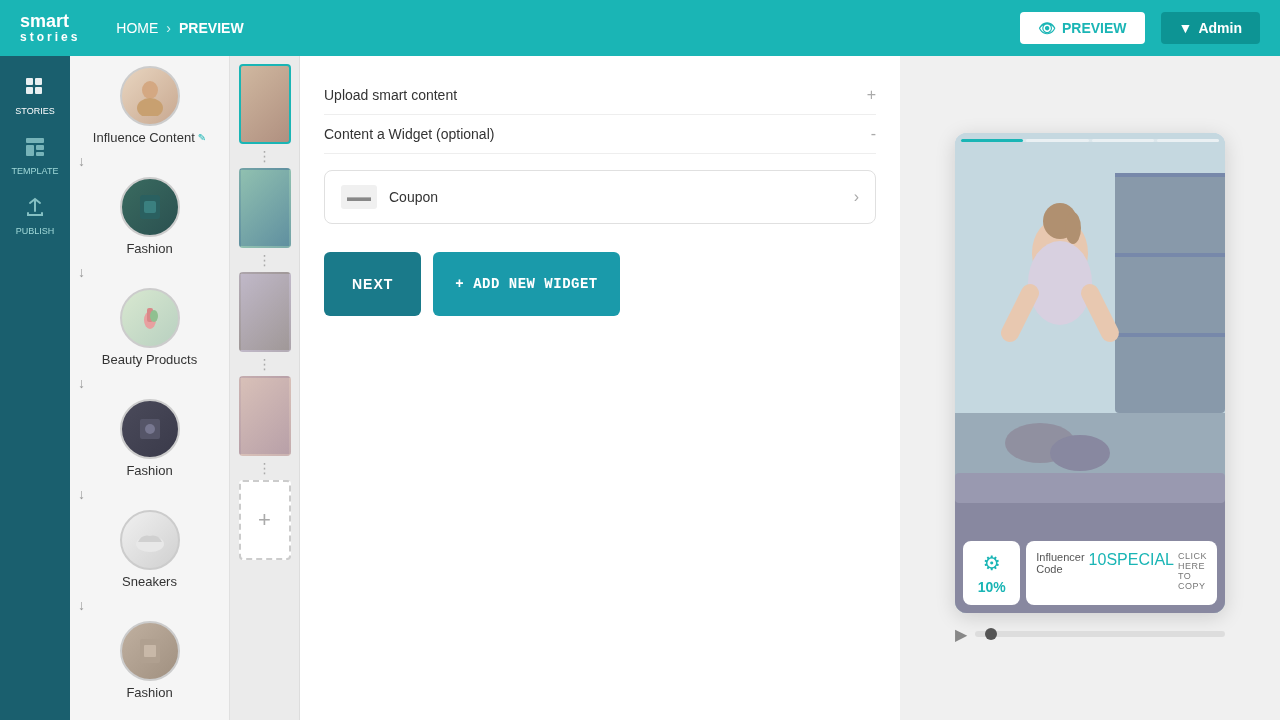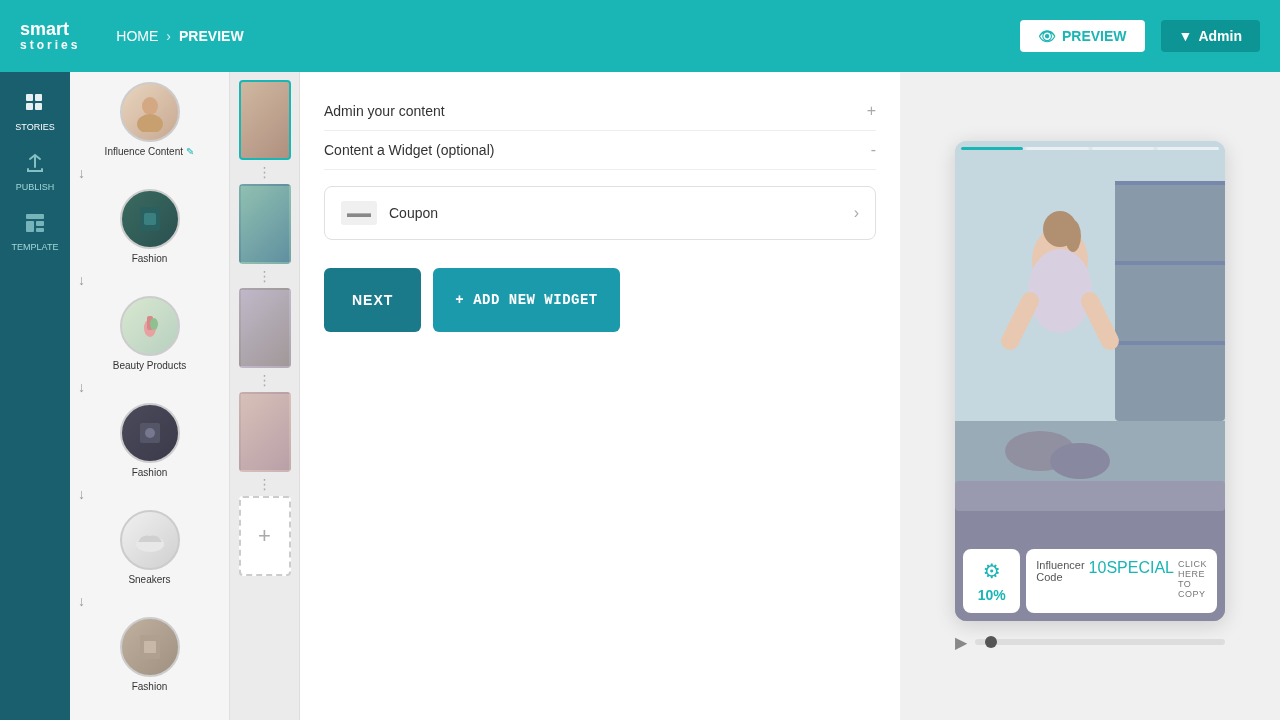--- a/index.html
+++ b/index.html
@@ -1,21 +1,21 @@
 <!DOCTYPE html>
 <html><head>
   <meta charset="utf-8">
   <style>
     * { box-sizing: border-box; margin: 0; padding: 0; }
     body { font-family: -apple-system, BlinkMacSystemFont, 'Segoe UI', sans-serif; background: #f0f0f0; width: 1280px; height: 720px; overflow: hidden; display: flex; flex-direction: column; }
 
     
     .topnav {
       background: #1ab5b5;
-      height: 72px;
+      height: 56px;
       display: flex;
       align-items: center;
       padding: 0 20px;
       flex-shrink: 0;
       gap: 16px;
     }
     .logo {
       display: flex;
       flex-direction: column;
       line-height: 1.1;
@@ -125,21 +125,21 @@
       height: 60px;
       border-radius: 50%;
       overflow: hidden;
       border: 2px solid #ccc;
       background: #ddd;
       display: flex;
       align-items: center;
       justify-content: center;
       font-size: 24px;
     }
-    .story-label { font-size: 10px; color: #333; text-align: left; }
+    .story-label { font-size: 13px; color: #333; text-align: left; }
     .story-arrow { font-size: 14px; color: #999; }
     .story-edit-icon { font-size: 10px; color: #1ab5b5; cursor: pointer; }
 
     
     .thumbnails-panel {
       width: 70px;
       background: #ebebeb;
       display: flex;
       flex-direction: column;
       align-items: center;
@@ -410,36 +410,36 @@
           <rect x="11" y="2" width="7" height="7" rx="1" fill="white" opacity="0.9"></rect>
           <rect x="2" y="11" width="7" height="7" rx="1" fill="white" opacity="0.9"></rect>
           <rect x="11" y="11" width="7" height="7" rx="1" fill="white" opacity="0.9"></rect>
         </svg>
       </span>
       <span class="sidebar-label">STORIES</span>
     </div>
     <div class="sidebar-item">
       <span class="sidebar-icon">
         <svg width="22" height="22" viewBox="0 0 22 22" fill="none">
-          <path d="M11 3 L11 15 M6 7 L11 3 L16 7" stroke="#a0d8d8" stroke-width="2" stroke-linecap="round" opacity="0.8"></path>
-          <path d="M4 17 L4 19 L18 19 L18 17" stroke="#a0d8d8" stroke-width="2" stroke-linecap="round" opacity="0.8"></path>
-        </svg>
-      </span>
-      <span class="sidebar-label">PUBLISH</span>
-    </div>
-    <div class="sidebar-item">
-      <span class="sidebar-icon">
-        <svg width="22" height="22" viewBox="0 0 22 22" fill="none">
           <rect x="2" y="2" width="18" height="5" rx="1" fill="#a0d8d8" opacity="0.7"></rect>
           <rect x="2" y="9" width="8" height="11" rx="1" fill="#a0d8d8" opacity="0.7"></rect>
           <rect x="12" y="9" width="8" height="5" rx="1" fill="#a0d8d8" opacity="0.7"></rect>
           <rect x="12" y="16" width="8" height="4" rx="1" fill="#a0d8d8" opacity="0.7"></rect>
         </svg>
       </span>
       <span class="sidebar-label">TEMPLATE</span>
+    </div>
+    <div class="sidebar-item">
+      <span class="sidebar-icon">
+        <svg width="22" height="22" viewBox="0 0 22 22" fill="none">
+          <path d="M11 3 L11 15 M6 7 L11 3 L16 7" stroke="#a0d8d8" stroke-width="2" stroke-linecap="round" opacity="0.8"></path>
+          <path d="M4 17 L4 19 L18 19 L18 17" stroke="#a0d8d8" stroke-width="2" stroke-linecap="round" opacity="0.8"></path>
+        </svg>
+      </span>
+      <span class="sidebar-label">PUBLISH</span>
     </div>
   </aside>
 
   <div class="stories-panel">
 
     <div class="story-item">
       <div class="story-circle circle-influence">
         <svg width="40" height="40" viewBox="0 0 40 40">
           <ellipse cx="20" cy="14" rx="8" ry="9" fill="#d4a882"></ellipse>
           <ellipse cx="20" cy="32" rx="13" ry="10" fill="#c8a070"></ellipse>
@@ -517,21 +517,21 @@
     <div class="thumb-move">⋮</div>
     <div class="thumb-item thumb4"></div>
     <div class="thumb-move">⋮</div>
     <div class="thumb-add">
       <span>+</span>
     </div>
   </div>
 
   <div class="content-panel">
     <div class="content-row">
-      <span class="content-row-label">Admin your content</span>
+      <span class="content-row-label">Upload smart content</span>
       <span class="row-icon">+</span>
     </div>
     <div class="content-row">
       <span class="content-row-label">Content a Widget (optional)</span>
       <span class="row-icon">-</span>
     </div>
 
     <div class="widget-section">
       <div class="widget-card">
         <div class="widget-icon-box">

